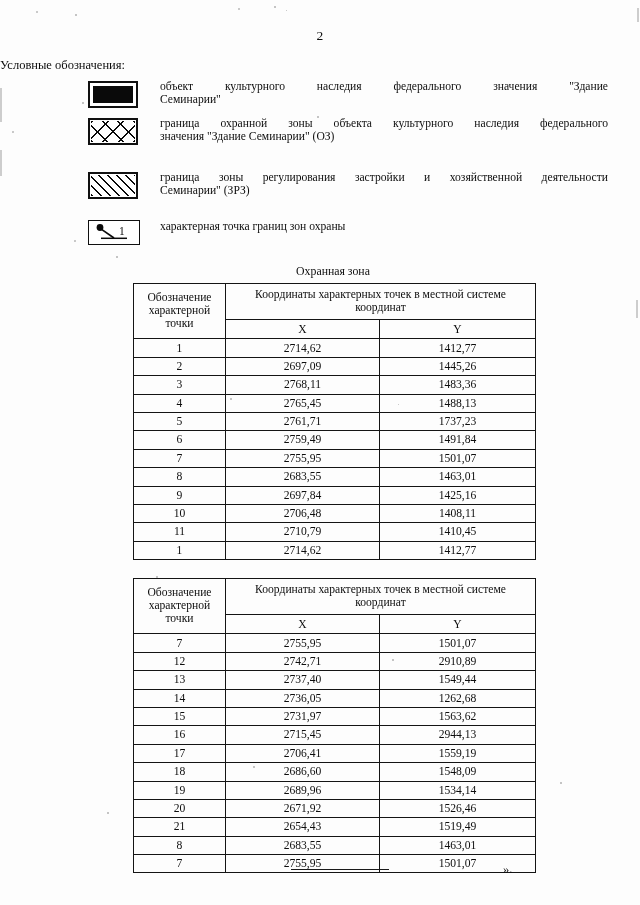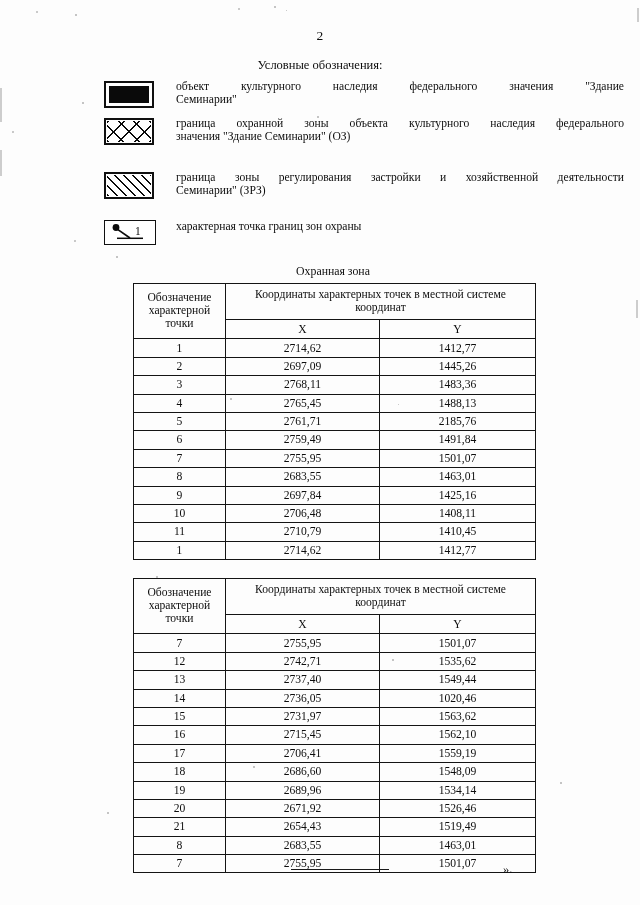--- a/index.html
+++ b/index.html
@@ -46,28 +46,28 @@
     font-size: 13.5px;
     letter-spacing: .2px;
   }
 
   
   .legend-title {
     position: absolute;
     top: 58px;
     left: 0;
     width: 640px;
-    text-align: center;
+    text-align: left;
     font-size: 12.5px;
   }
 
   .legend {
     position: absolute;
     top: 80px;
-    left: 104px;
+    left: 88px;
     width: 520px;
   }
   .legend-row {
     position: relative;
     display: flex;
     align-items: flex-start;
     margin-bottom: 9px;
   }
   .legend-swatch-cell {
     width: 72px;
@@ -312,21 +312,21 @@
           <td>1483,36</td>
         </tr>
       <tr>
           <td>4</td>
           <td>2765,45</td>
           <td>1488,13</td>
         </tr>
       <tr>
           <td>5</td>
           <td>2761,71</td>
-          <td>2185,76</td>
+          <td>1737,23</td>
         </tr>
       <tr>
           <td>6</td>
           <td>2759,49</td>
           <td>1491,84</td>
         </tr>
       <tr>
           <td>7</td>
           <td>2755,95</td>
           <td>1501,07</td>
@@ -382,41 +382,41 @@
     </thead>
     <tbody>
       <tr>
           <td>7</td>
           <td>2755,95</td>
           <td>1501,07</td>
         </tr>
       <tr>
           <td>12</td>
           <td>2742,71</td>
-          <td>1535,62</td>
+          <td>2910,89</td>
         </tr>
       <tr>
           <td>13</td>
           <td>2737,40</td>
           <td>1549,44</td>
         </tr>
       <tr>
           <td>14</td>
           <td>2736,05</td>
-          <td>1020,46</td>
+          <td>1262,68</td>
         </tr>
       <tr>
           <td>15</td>
           <td>2731,97</td>
           <td>1563,62</td>
         </tr>
       <tr>
           <td>16</td>
           <td>2715,45</td>
-          <td>1562,10</td>
+          <td>2944,13</td>
         </tr>
       <tr>
           <td>17</td>
           <td>2706,41</td>
           <td>1559,19</td>
         </tr>
       <tr>
           <td>18</td>
           <td>2686,60</td>
           <td>1548,09</td>

